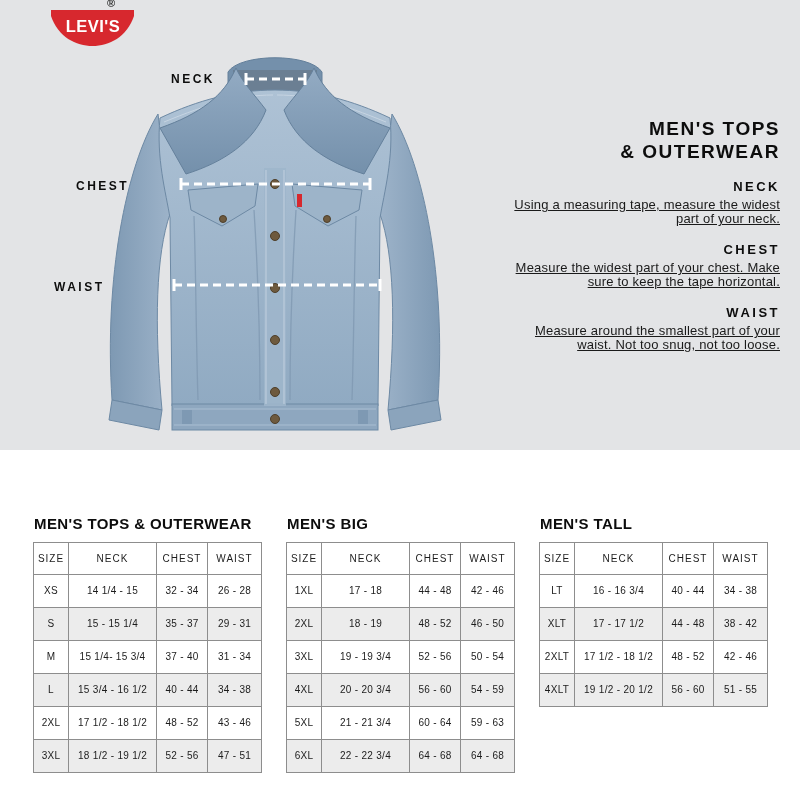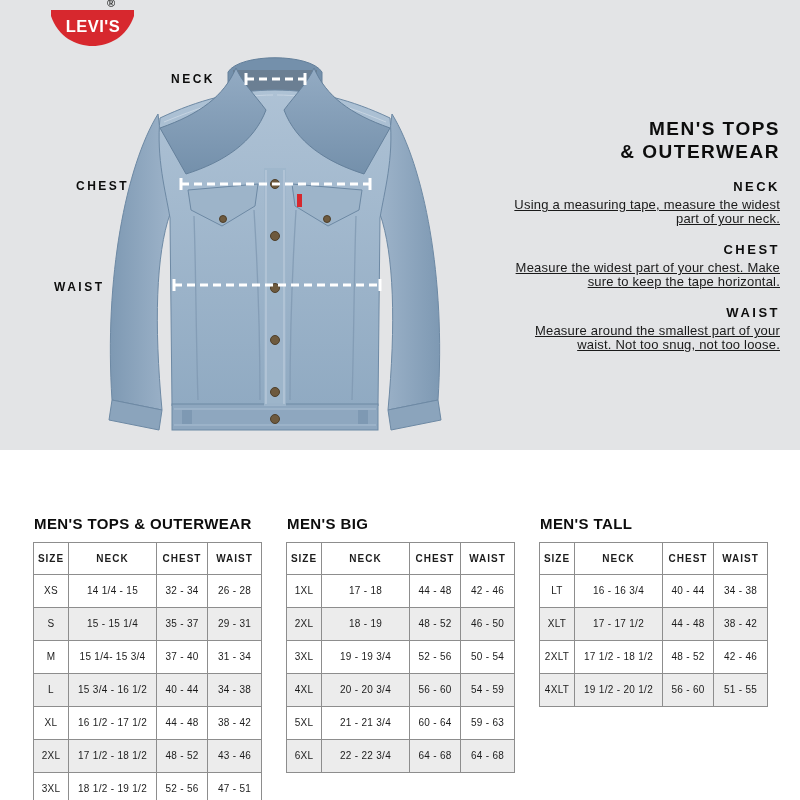--- a/index.html
+++ b/index.html
@@ -25,21 +25,21 @@
   .guide-text { font-size:13px; line-height:14px; letter-spacing:0.2px; color:#1a1a1a;text-decoration:underline; }
   
   .tables-section { position:absolute; left:0; top:450px; width:800px; height:350px; background:#ffffff; }
   .table-wrap { position:absolute; top:33px; width:228px;margin-top:32px; }
   .tw0 { left:33px; } .tw1 { left:286px; } .tw2 { left:539px; }
   .table-title { font-size:15px; font-weight:700; letter-spacing:0.4px; margin:0 0 10px 1px; white-space:nowrap; color:#0d0d0d; }
   table.size-table { border-collapse:collapse; width:228px; table-layout:fixed; background:#fff; }
   .size-table th, .size-table td {
     border:1px solid #8d8d8d; text-align:center; vertical-align:middle; padding:0 2px; color:#1c1c1c;
   }
-  .size-table th { height:31px; font-size:10px; font-weight:700; letter-spacing:1px; }
+  .size-table th { height:31px; font-size:10px; font-weight:400; letter-spacing:1px; }
   .size-table td { height:32px; font-size:10px; line-height:12px; letter-spacing:0.3px; }
   .size-table tbody tr:nth-child(even) { background:#ececec; }
 </style>
 </head>
 <body>
 
 <div class="hero">
 
   <svg class="logo-svg" width="85" height="50" viewBox="0 0 85 50">
     <path d="M1,10 H84 V16 C77,37 59,46 42.5,46 C26,46 8,37 1,16 Z" fill="#d7282e"></path>
@@ -207,26 +207,20 @@
             <td>37 - 40</td>
             <td>31 - 34</td>
           </tr>
           <tr>
             <td>L</td>
             <td>15 3/4 - 16 1/2</td>
             <td>40 - 44</td>
             <td>34 - 38</td>
           </tr>
           <tr>
-            <td>XL</td>
-            <td>16 1/2 - 17 1/2</td>
-            <td>44 - 48</td>
-            <td>38 - 42</td>
-          </tr>
-          <tr>
             <td>2XL</td>
             <td>17 1/2 - 18 1/2</td>
             <td>48 - 52</td>
             <td>43 - 46</td>
           </tr>
           <tr>
             <td>3XL</td>
             <td>18 1/2 - 19 1/2</td>
             <td>52 - 56</td>
             <td>47 - 51</td>

